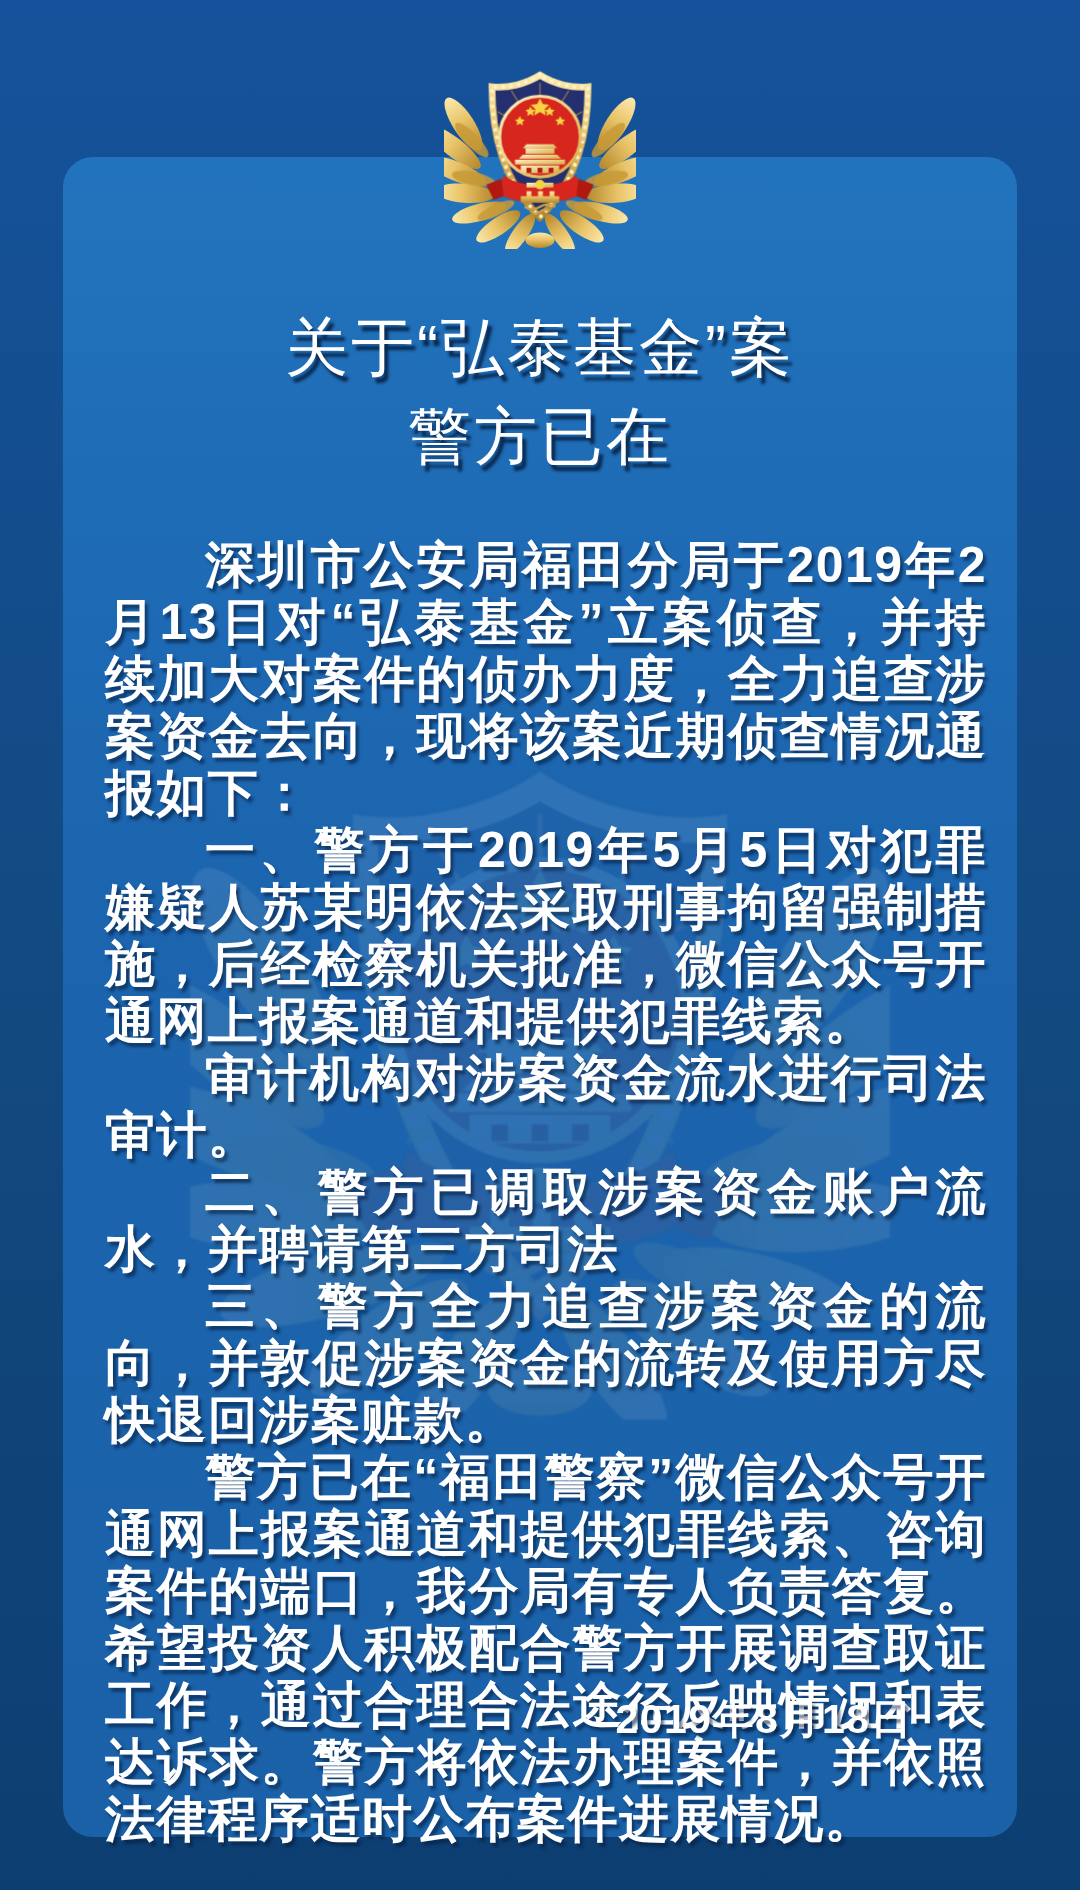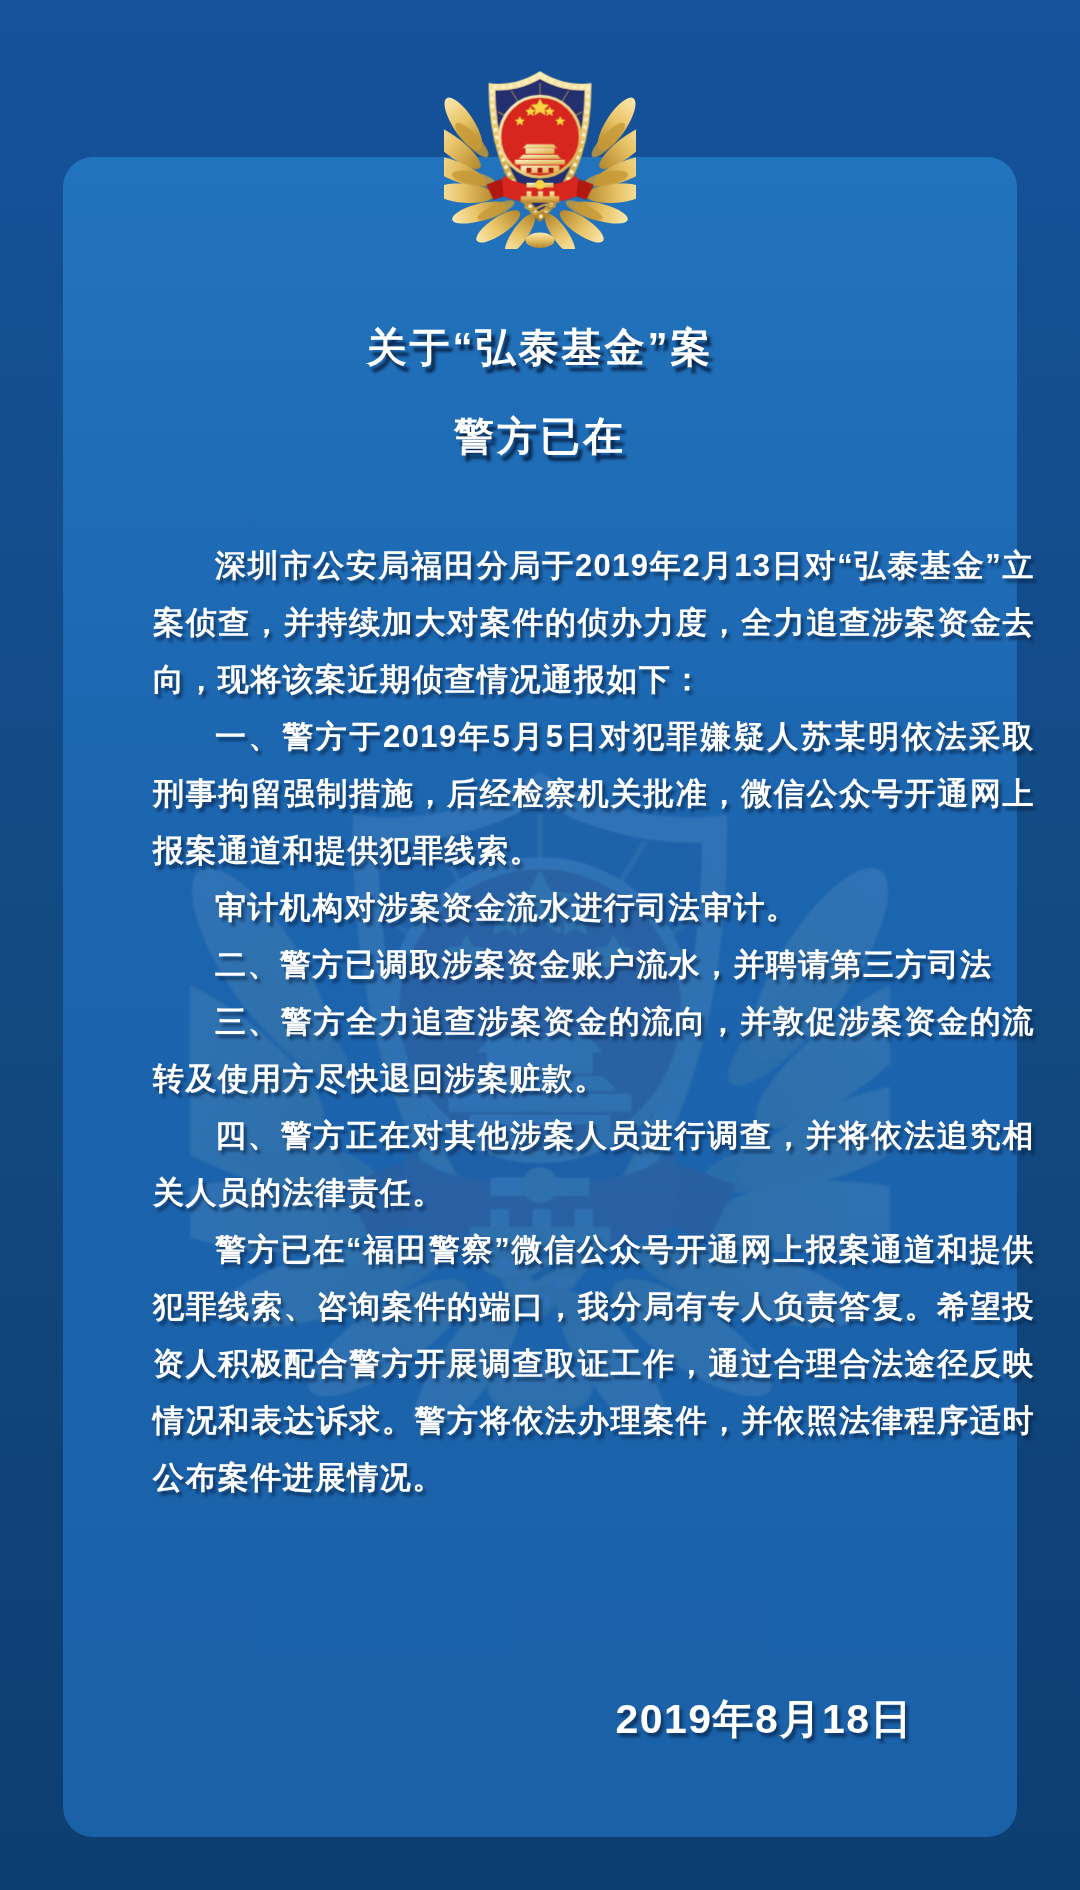--- a/index.html
+++ b/index.html
@@ -19,30 +19,29 @@
     width:700px;height:718px;opacity:0.09;filter:blur(1.2px) brightness(1.55) saturate(.55);
     pointer-events:none;
   }
   
   #emblem{
     position:absolute;left:50%;top:52px;transform:translateX(-50%);
     width:192px;height:197px;
   }
   .title{
     position:absolute;left:0;right:0;top:146px;
-    text-align:center;color:#fff;font-weight:bold;
-    font-size:40px;line-height:89px;letter-spacing:3px;
+    text-align:center;color:#fff;font-weight:normal;
+    font-size:63px;line-height:89px;letter-spacing:3px;
     text-shadow:4px 6px 3px rgba(6,28,60,.85);
   }
   .body{
     position:absolute;left:42px;width:882px;top:380px;
-    color:#fff;font-weight:bold;font-size:31px;line-height:57px;
+    color:#fff;font-weight:bold;font-size:50px;line-height:57px;
     letter-spacing:1.4px;text-align:justify;
     text-shadow:3px 4px 3px rgba(6,28,60,.6);
-    margin-left:48px;
   }
   .body p{margin:0;text-indent:2em;}
   .signature{
     position:absolute;right:35px;top:1532px;
     color:#fff;font-weight:bold;font-size:41px;line-height:61px;
     letter-spacing:1.5px;text-align:right;
     text-shadow:3px 4px 3px rgba(6,28,60,.6);
   }
   .signature .date{padding-right:69px;}
 </style>
@@ -191,21 +190,20 @@
       <div>关于“弘泰基金”案</div>
       <div>警方已在</div>
     </div>
 
     <div class="body">
       <p>深圳市公安局福田分局于2019年2月13日对“弘泰基金”立案侦查，并持续加大对案件的侦办力度，全力追查涉案资金去向，现将该案近期侦查情况通报如下：</p>
       <p>一、警方于2019年5月5日对犯罪嫌疑人苏某明依法采取刑事拘留强制措施，后经检察机关批准，微信公众号开通网上报案通道和提供犯罪线索。</p>
       <p>审计机构对涉案资金流水进行司法审计。</p>
       <p>二、警方已调取涉案资金账户流水，并聘请第三方司法</p>
       <p>三、警方全力追查涉案资金的流向，并敦促涉案资金的流转及使用方尽快退回涉案赃款。</p>
-      <p>四、警方正在对其他涉案人员进行调查，并将依法追究相关人员的法律责任。</p>
       <p>警方已在“福田警察”微信公众号开通网上报案通道和提供犯罪线索、咨询案件的端口，我分局有专人负责答复。希望投资人积极配合警方开展调查取证工作，通过合理合法途径反映情况和表达诉求。警方将依法办理案件，并依照法律程序适时公布案件进展情况。</p>
     </div>
 
     <div class="signature">
       <div class="date">2019年8月18日</div>
     </div>
   </div>
 
   <svg id="emblem" viewBox="0 0 200 205">
     <use href="#badge"></use>

